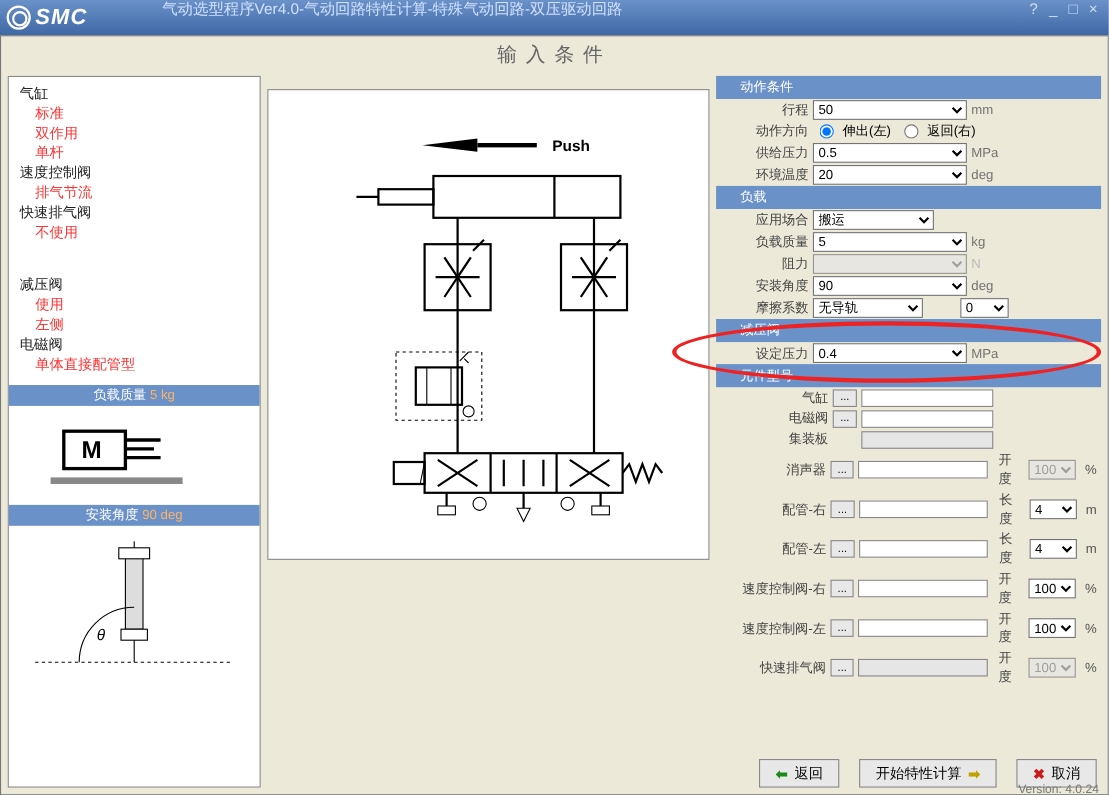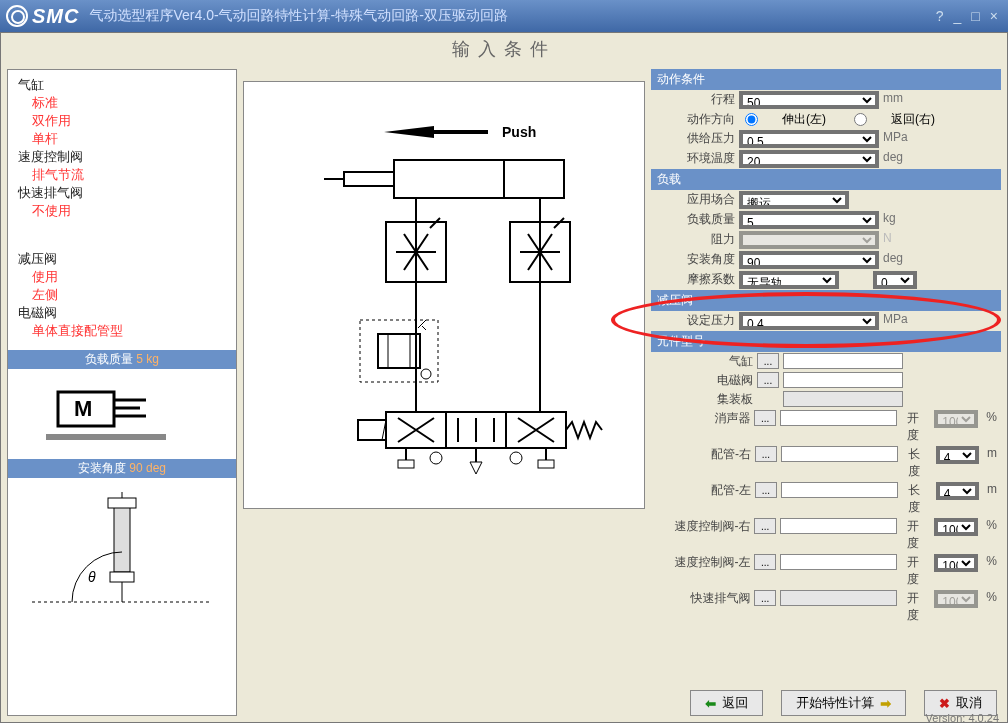--- a/index.html
+++ b/index.html
@@ -1,23 +1,23 @@
 <!DOCTYPE html>
 <html><head>
 <meta charset="utf-8">
 <style>
   * { box-sizing: border-box; margin: 0; padding: 0; font-family: "SimSun", "宋体", sans-serif; }
   body { background: #cccccc; width: 1008px; height: 723px; overflow: hidden; position: relative; }
 
   
-  .titlebar { height: 32px; background: linear-gradient(#6a91c8,#3f68a6); display: flex; align-items: center; color: #fff; font-size: 14px; padding: 0 6px; }
+  .titlebar { height: 32px; background: linear-gradient(#6a91c8,#3f68a6); display: flex; color: #fff; font-size: 14px; padding: 0 6px; gap: 15px; }
   .logo-text { font-style: italic; font-weight: bold; font-size: 20px; letter-spacing: 1px; margin-right: 10px; display:flex; align-items:center;}
   .logo-swirl { width:22px; height:22px; border:2px solid #fff; border-radius:50%; margin-right:4px; position:relative; }
   .logo-swirl::after{content:"";position:absolute;width:10px;height:10px;border:2px solid #fff;border-radius:50%;top:3px;left:3px;}
-  .titlebar .title-txt { color:#d0e0ff; }
+  .titlebar .title-txt { color:#d0e0ff;margin-left:43px; }
   .win-controls { margin-left:auto; display:flex; gap:2px; color:#cde;}
   .win-controls span { cursor:default; font-size:14px; padding:0 4px;}
 
   .client { position:absolute; top:32px; left:0; right:0; bottom:0; background:#ece9d8; border:1px solid #777; }
 
   .page-title { text-align:center; font-size:18px; color:#666; padding:4px 16px; letter-spacing:8px; }
 
   .left-pane { position:absolute; left:6px; top:36px; width:230px; bottom:6px; border:1px solid #888; background:#fff; }
   .center-pane { position:absolute; left:242px; top:48px; width:402px; height:428px; border:1px solid #888; background:#fff; }
   .right-pane { position:absolute; left:650px; top:36px; right:6px; bottom:42px; background:#ece9d8; }
@@ -25,28 +25,28 @@
   
   .tree { padding:6px 10px; font-size:13px; line-height:18px; }
   .tree .black { color:#222; }
   .tree .red { color:#f33; padding-left:14px; }
   .blue-bar { background:#6a91c8; color:#fff; font-size:12px; padding:1px 1px; text-align:center; margin-top:4px;}
   .blue-bar .orange{ color:#ffb366;}
   .mini-diagram { height:82px; margin:4px; border:0; position:relative;}
   .mini-diagram2 { height:130px; margin:4px; border:0; position:relative;}
 
   
-  .section-header { background:#6a91c8; color:#fff; font-size:12px; padding:2px 6px; }
-  .form-row { display:flex; align-items:flex-start; font-size:12px; padding:1px 4px; gap:4px; }
+  .section-header { background:#6a91c8; color:#fff; font-size:12px; padding:2px 22px; }
+  .form-row { display:flex; align-items:center; font-size:12px; padding:1px 4px; gap:4px; }
   .form-row .lbl { width:80px; text-align:right; color:#444;}
   .form-row .wide-lbl{ width:98px; text-align:right; color:#444;}
-  .form-row select, .form-row input[type=text]{ font-size:12px; border:4px solid #737373; background:#fff; height:18px;}
+  .form-row select, .form-row input[type=text]{ font-size:12px; border:1px solid #737373; background:#fff; height:18px;}
   .combo { width:140px; }
   .unit { width:30px; color:#737373;}
-  .radio-group{ font-size:12px; display:flex; align-items:center; gap:22px;}
+  .radio-group{ font-size:12px; display:flex; align-items:center; gap:6px;}
   input[type=radio]{ margin:0 2px 0 6px;}
 
   .mini-btn{ width:22px; height:16px; font-size:10px; background:#e8e8e8; border:1px solid #888; display:inline-flex; align-items:center; justify-content:center; cursor:default;}
   .txt-field{ width:120px; height:16px; border:1px solid #888; background:#fff;}
   .txt-field.gray{ background:#e6e6e6;}
   .small-combo{ width:44px; height:18px; font-size:11px;}
 
   .buttons-bar { position:absolute; bottom:6px; right:10px; display:flex; gap:18px; }
   .btn { border:1px solid #888; background:#e8e8e8; padding:3px 14px; font-size:13px; display:flex; align-items:center; gap:6px; cursor:default;}
   .arrow-green{ color:#1a8a1a; font-weight:bold;}

